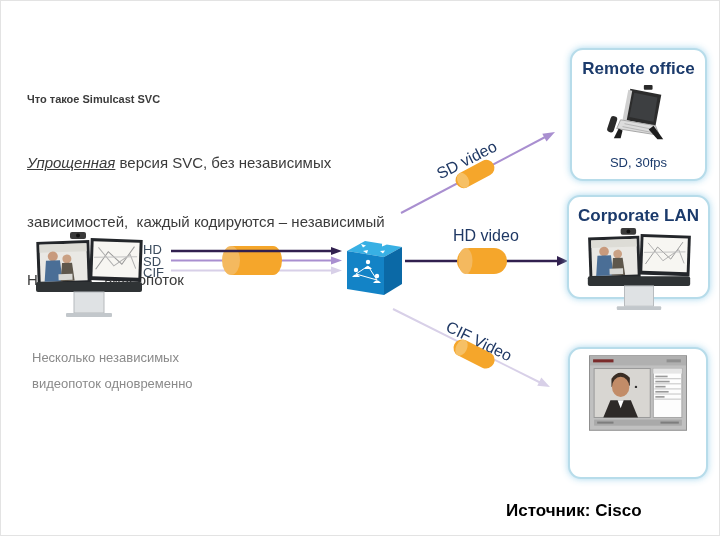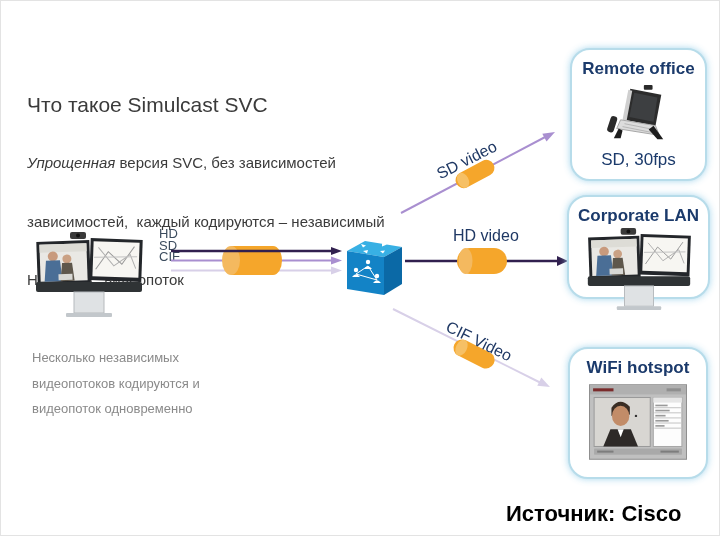--- a/index.html
+++ b/index.html
@@ -3,54 +3,54 @@
 <meta charset="utf-8">
 <style>
   html,body{margin:0;padding:0;background:#fff;}
   .slide{
     position:relative;width:720px;height:536px;background:#ffffff;
     font-family:"Liberation Sans", sans-serif;overflow:hidden;
     border:1px solid #e3e3e3;box-sizing:border-box;
   }
   .abs{position:absolute;}
   
-  .title{left:26px;top:92px;font-size:21px;font-weight:normal;color:#3b3b3b;}
+  .title{left:26px;top:92px;font-size:11px;font-weight:bold;color:#3b3b3b;}
   .desc{left:26px;top:113px;font-size:15px;color:#3b3b3b;line-height:19.5px;white-space:pre-wrap;width:420px;}
-  .desc .it{font-style:italic;}
-  
-  .streams{left:142px;top:227px;font-size:13px;color:#3c4c5e;line-height:11.7px;margin-left:16px;}
+  .desc .it{font-style:italic;text-decoration:underline;}
+  
+  .streams{left:142px;top:243px;font-size:13px;color:#3c4c5e;line-height:11.7px;}
   
   .flow-label{font-size:16px;color:#1f3864;white-space:nowrap;}
   .flow-sd{left:433px;top:166px;transform:rotate(-27deg);transform-origin:0 0;}
   .flow-hd{left:452px;top:226px;text-align:right;}
   .flow-cif{left:450px;top:317px;transform:rotate(26deg);transform-origin:0 0;}
   
   .epbox{
-    position:absolute;background:#fff;border:2px solid #b7dcea;border-radius:20px;
+    position:absolute;background:#fff;border:2px solid #b7dcea;border-radius:13px;
     box-shadow:0 0 7px rgba(158,211,235,.9);text-align:center;box-sizing:border-box;
   }
   .epbox .eptitle{margin-top:9px;font-size:17px;font-weight:bold;color:#1b3a6b;}
-  .epbox .epcap{position:absolute;left:0;right:0;bottom:9px;font-size:17px;color:#1b3a6b;}
+  .epbox .epcap{position:absolute;left:0;right:0;bottom:9px;font-size:13px;color:#1b3a6b;}
   .box-remote{left:569px;top:47px;width:137px;height:133px;}
   .box-corp{left:566px;top:194px;width:143px;height:104px;}
   .box-wifi{left:567px;top:346px;width:140px;height:132px;}
   
   .note{left:31px;top:344px;font-size:13px;color:#8a8a8a;line-height:25.5px;}
-  .footer{left:505px;top:500px;font-size:22px;font-weight:bold;color:#000;}
+  .footer{left:505px;top:500px;font-size:17px;font-weight:bold;color:#000;}
   svg{display:block;}
   .overlay{left:0;top:0;pointer-events:none;}
 </style>
 </head>
 <body>
 
 <div class="slide">
 
   <div class="abs title">Что такое Simulcast SVC</div>
   <div class="abs desc">
-    <div><span class="it">Упрощенная</span><span> версия SVC, без зависимостей</span></div>
+    <div><span class="it">Упрощенная</span><span> версия SVC, без независимых</span></div>
     <div>зависимостей,  каждый кодируются – независимый</div>
     <div>H.264 AVC видеопоток</div>
   </div>
 
   <svg class="abs" style="left:33px;top:231px;" width="110" height="87" viewBox="0 0 110 87">
     <rect x="36" y="0" width="16" height="7" rx="2" fill="#3a3a3a"></rect>
     <circle cx="44" cy="3.5" r="2" fill="#111"></circle>
     <g transform="rotate(-2 30 30)">
       <rect x="3" y="9" width="53" height="44" fill="#23262a"></rect>
       <rect x="6" y="12" width="47" height="37" fill="#e9e8e4"></rect>
@@ -197,21 +197,20 @@
         <path d="M64 16 L80 34 L96 22 L102 36" stroke="#b0b0b0" stroke-width="1" fill="none"></path>
         <path d="M60 26 L103 24" stroke="#c2c2c2" stroke-width="1" fill="none"></path>
       </g>
       <rect x="2" y="50" width="106" height="10" rx="2" fill="#2f3335"></rect>
       <rect x="40" y="60" width="30" height="21" fill="#dfe2e4" stroke="#b6babd" stroke-width="1"></rect>
       <rect x="32" y="81" width="46" height="4" rx="1" fill="#c2c7cb"></rect>
     </svg>
   </div>
 
   <div class="epbox box-wifi">
-    <div class="eptitle">WiFi hotspot</div>
     <svg width="98" height="76" viewBox="0 0 96 74" style="margin:6px auto 0;">
       <rect x="0.5" y="0.5" width="95" height="73" fill="#c0c0c0" stroke="#8f8f8f"></rect>
       <rect x="1" y="1" width="94" height="9" fill="#b0b0b0"></rect>
       <rect x="4" y="4" width="20" height="3" fill="#7a2b2b"></rect>
       <rect x="76" y="4" width="14" height="3" fill="#8f8f8f"></rect>
       <rect x="5" y="13" width="55" height="48" fill="#d8d6d2" stroke="#9a9a9a"></rect>
       <path d="M22 23 Q30 12 40 22 L40 30 Q30 26 22 31 Z" fill="#3a2d24"></path>
       <ellipse cx="31" cy="31" rx="8.5" ry="10" fill="#c28c68"></ellipse>
       <path d="M14 61 L48 61 L41 44 L21 44 Z" fill="#2e2a28"></path>
       <polygon points="28,44 31,52 34,44" fill="#ffffff"></polygon>
@@ -234,19 +233,18 @@
       </g>
       <rect x="5" y="63" width="86" height="6" fill="#a9a9a9"></rect>
       <rect x="8" y="65" width="16" height="2" fill="#7d7d7d"></rect>
       <rect x="70" y="65" width="18" height="2" fill="#7d7d7d"></rect>
     </svg>
     <div class="epcap"></div>
   </div>
 
   <div class="abs note">
     <div>Несколько независимых</div>
-    <div>видеопотоков кодируются и</div>
     <div>видеопоток одновременно</div>
   </div>
 
   <div class="abs footer">Источник: Cisco</div>
 
 </div>
 
 </body></html>

